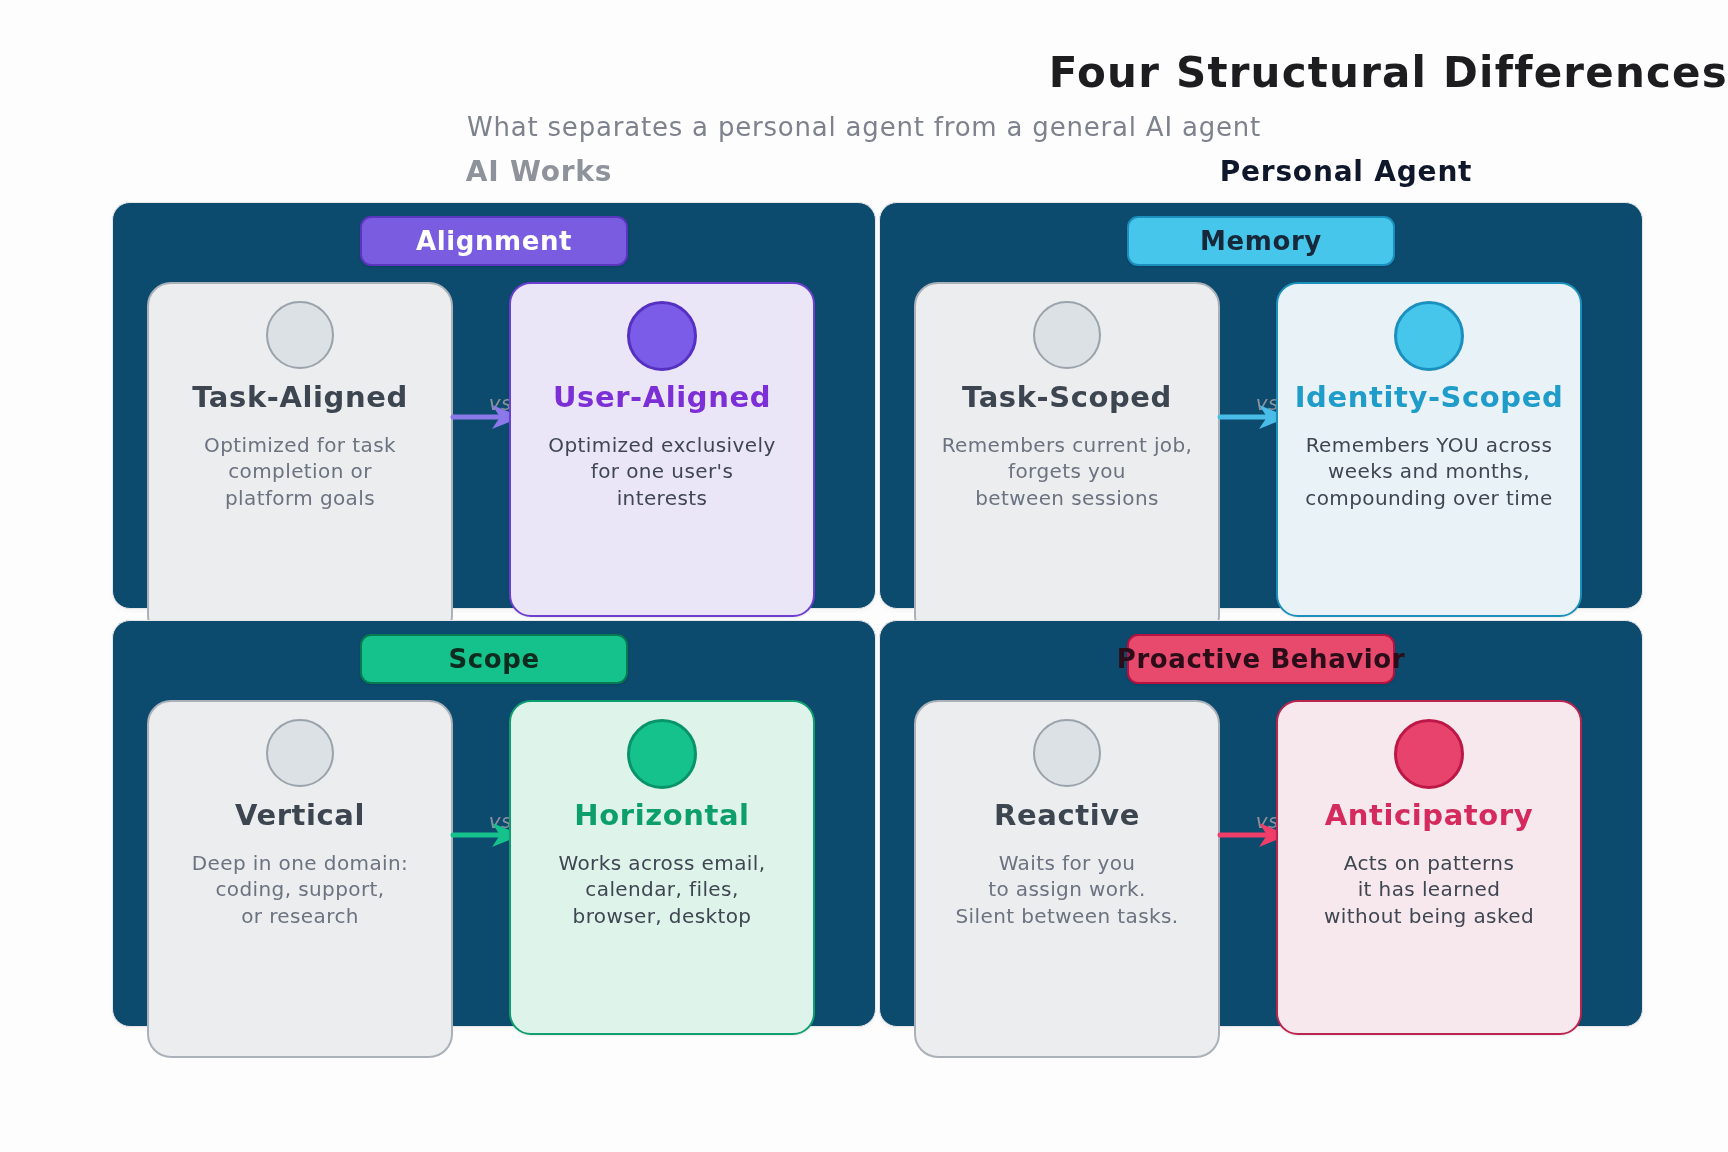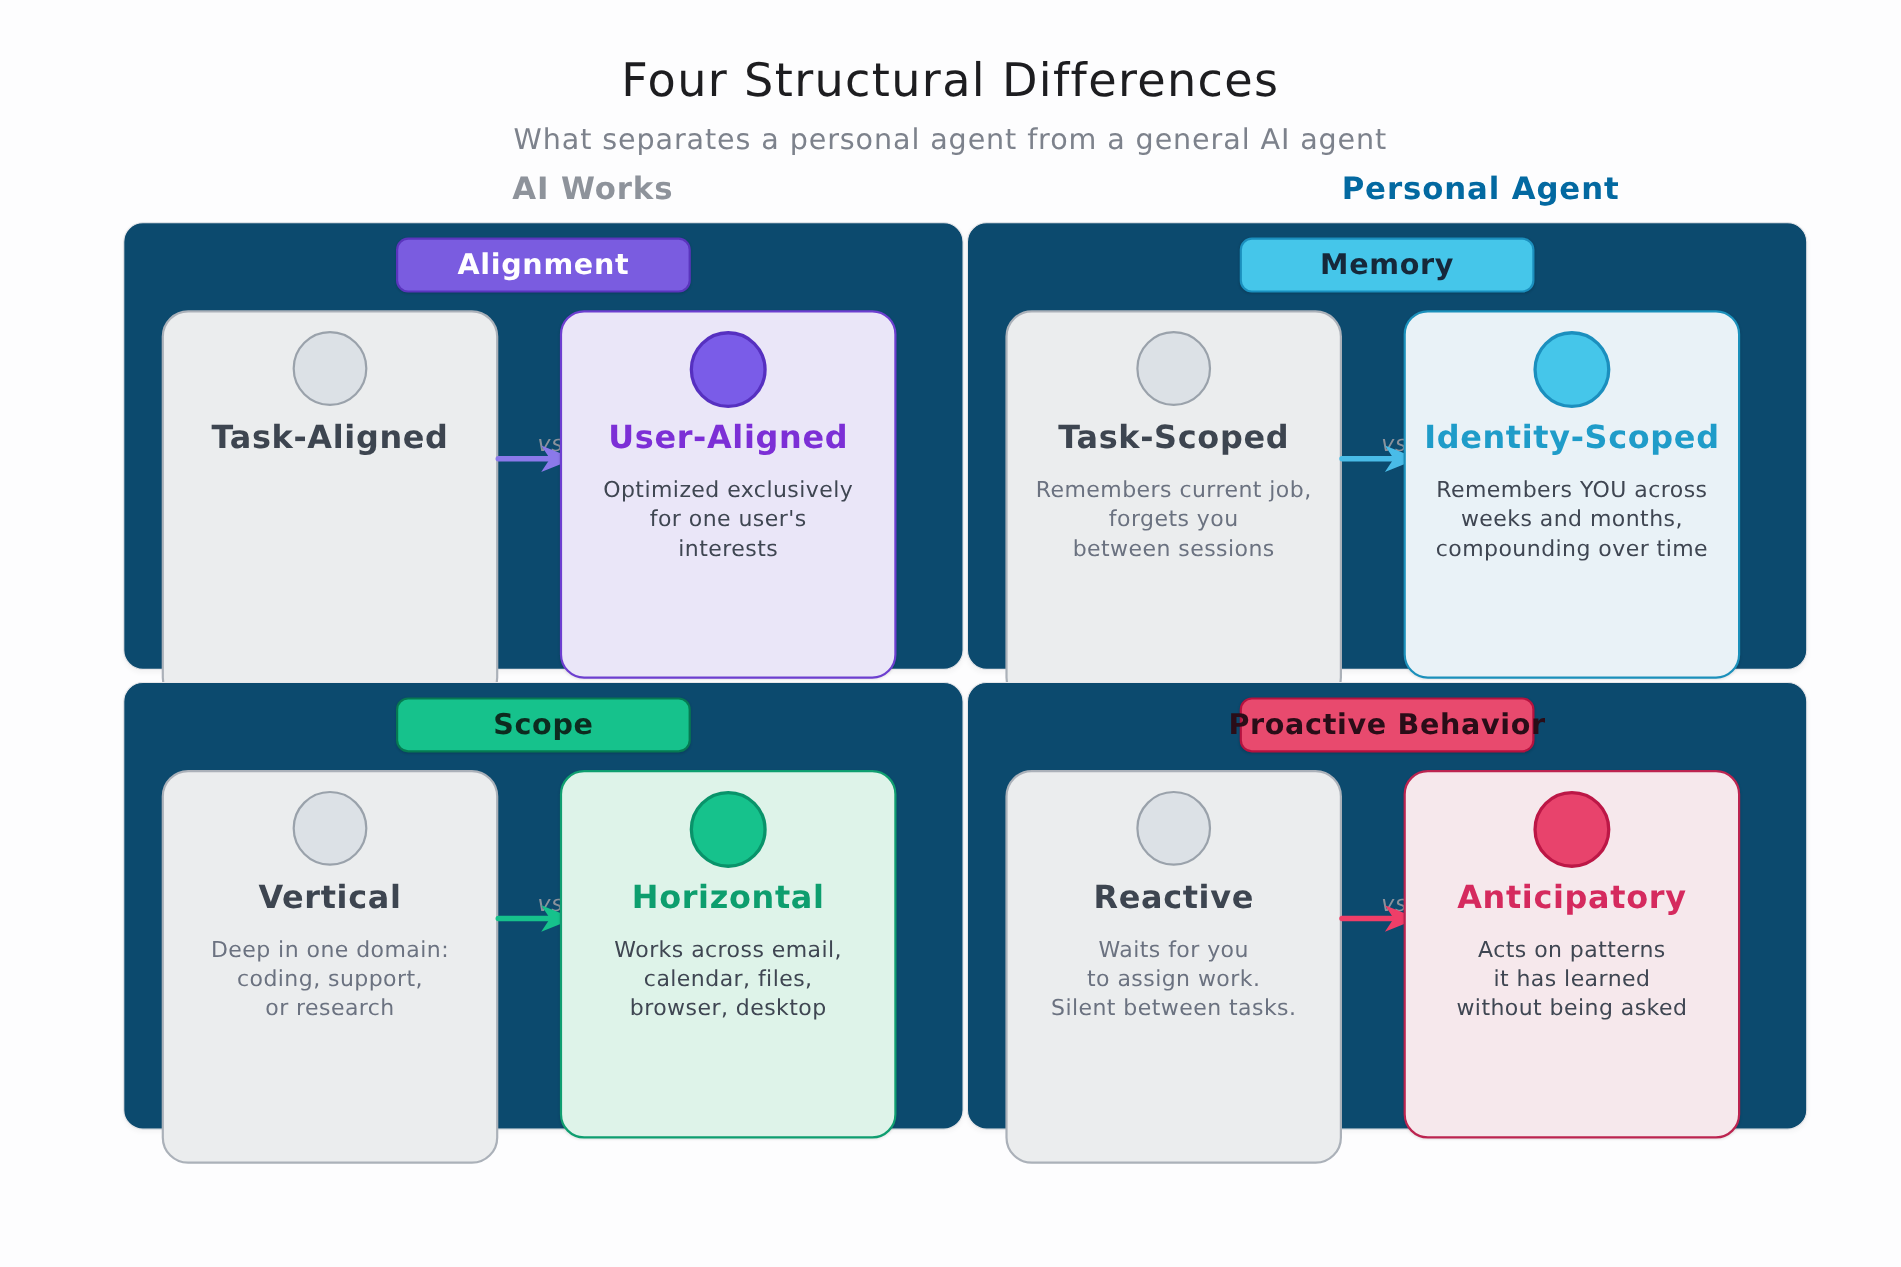--- a/index.html
+++ b/index.html
@@ -15,23 +15,23 @@
     overflow: hidden;
     background: #fdfdfe;
   }
 
   
   .page-title {
     position: absolute;
     top: 48px; left: 0;
     width: 1728px;
     margin: 0;
-    text-align: center;
+    text-align: right;
     font-size: 42px;
-    font-weight: 400;
+    font-weight: 700;
     letter-spacing: 1.2px;
     color: #1d1d20;
   }
   .page-subtitle {
     position: absolute;
     top: 112px; left: 0;
     width: 1728px;
     text-align: center;
     font-size: 26px;
     letter-spacing: 0.8px;
@@ -40,21 +40,21 @@
   .col-label {
     position: absolute;
     top: 155px;
     width: 762px;
     text-align: center;
     font-size: 28px;
     font-weight: 600;
     letter-spacing: 0.8px;
   }
   .col-label.left  { left: 112px; padding-left: 46px; color: #8e939b; }
-  .col-label.right { left: 879px; padding-left: 86px; color: #0369a1; }
+  .col-label.right { left: 879px; padding-left: 86px; color: #0f172a; }
 
   
   .quadrant {
     position: absolute;
     width: 762px;
     height: 405px;
     background: #0c4a6e;
     border: 1.5px solid #e7e7ea;
     border-radius: 18px;
     box-shadow: 0 2px 5px rgba(0,0,0,0.04);
@@ -162,20 +162,23 @@
   <h1 class="page-title">Four Structural Differences</h1>
   <div class="page-subtitle">What separates a personal agent from a general AI agent</div>
   <div class="col-label left">AI Works</div>
   <div class="col-label right">Personal Agent</div>
 
   <section class="quadrant" id="q-alignment" style="--badge-bg:#7a5ce0;--badge-border:#5a35bd;--badge-text:#ffffff;--arrow:#8b79ea;--circle:#7a5ce8;--circle-border:#5630c0;--card-bg:#eae6f8;--card-border:#6d3fd0;--card-title:#7c2fd6">
     <div class="badge">Alignment</div>
     <div class="card gray">
       <div class="circle"></div>
       <div class="card-title">Task-Aligned</div>
+      <div class="card-desc">Optimized for task
+completion or
+platform goals</div>
     </div>
     <div class="vs-arrow">
       <span class="vs-label">vs</span>
       <svg width="78" height="30" viewBox="0 0 78 30">
         <line x1="3" y1="15" x2="50" y2="15" stroke="currentColor" stroke-width="5" stroke-linecap="round"></line>
         <polygon points="42,3 72,15 42,27 50,15" fill="currentColor"></polygon>
       </svg>
     </div>
     <div class="card accent">
       <div class="circle"></div>

